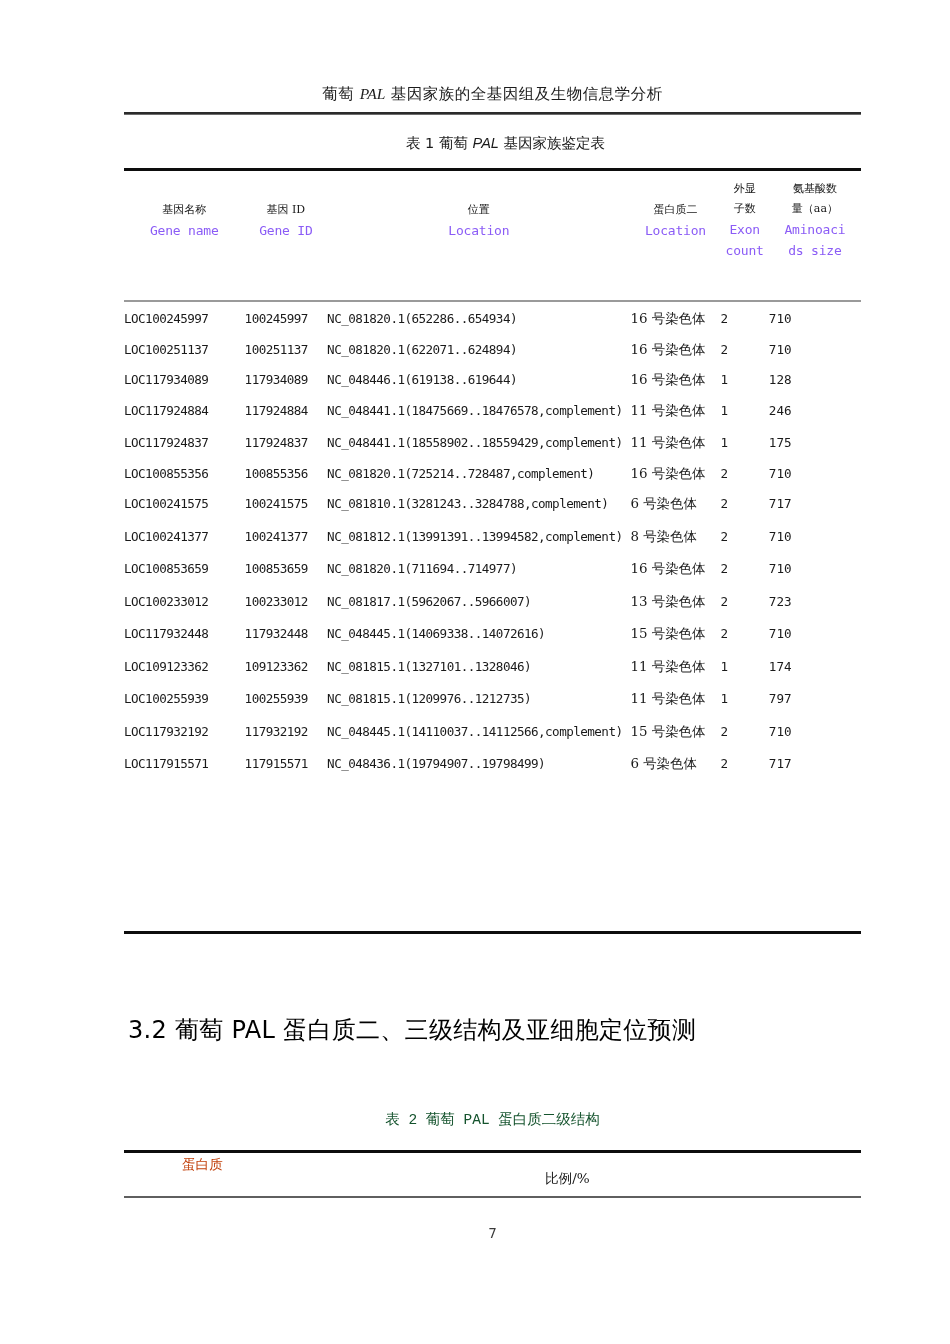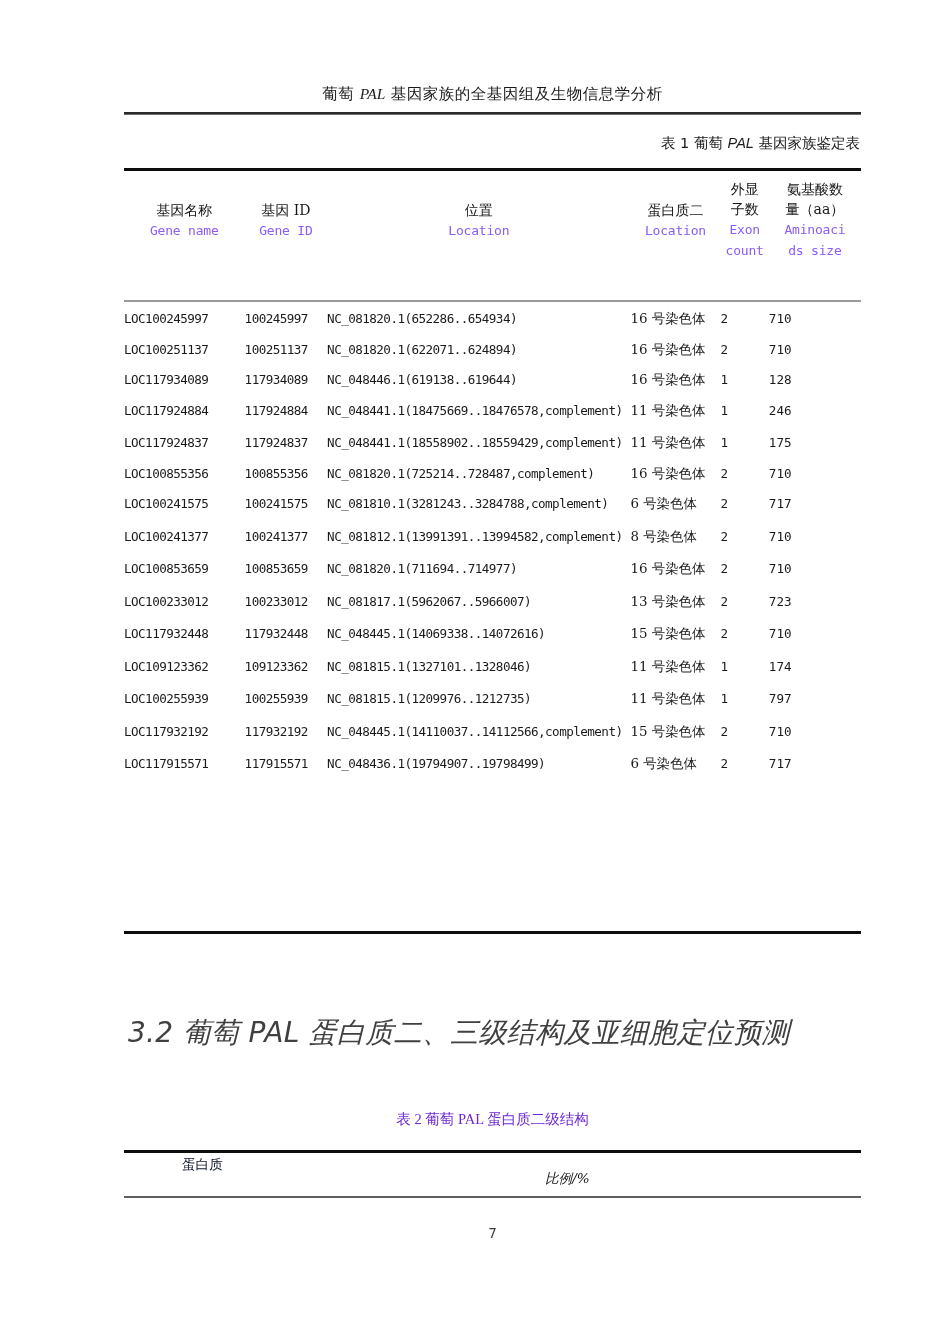--- a/index.html
+++ b/index.html
@@ -47,24 +47,24 @@
     top: 112px;
     width: 737px;
     height: 0;
     border-top: 2px solid #2b2b2b;
     border-bottom: 1px solid #6d6d6d;
   }
 
   
   .tbl1-caption {
     position: absolute;
-    left: 125px;
+    left: 138px;
     top: 134px;
     width: 735px;
-    text-align: right;
+    text-align: center;
     font-family: "DejaVu Sans", "Liberation Sans", sans-serif;
     font-size: 14.5px;
     color: #1a1a1a;
     white-space: nowrap;
   }
   .tbl1-caption .it {
     font-style: italic;
     font-family: "Liberation Sans", sans-serif;
   }
 
@@ -103,21 +103,21 @@
   .c-exon { width: 60px;  }
   .c-aa   { width: 112px; }
 
   
   .hd {
     position: relative;
     height: 126px;
   }
   .hd .cn {
     font-family: "DejaVu Serif", "Liberation Serif", serif;
-    font-size: 14px;
+    font-size: 11px;
     line-height: 20px;
     color: #161616;
     white-space: nowrap;
   }
   .hd .en {
     font-family: "DejaVu Sans Mono", "Liberation Mono", monospace;
     font-size: 13px;
     line-height: 21px;
     color: #8b5cf6;
     letter-spacing: -0.2px;
@@ -148,66 +148,64 @@
 
   .t1 .cell-loc { padding-right: 8px; }
   .t1 .cell-exon, .t1 .cell-aa { letter-spacing: 0; }
 
   
   .sec-head {
     position: absolute;
     left: 128px;
     top: 1014px;
     font-family: "DejaVu Sans", "Liberation Sans", sans-serif;
-    font-size: 28px;
-    color: #404040;
+    font-size: 24px;
+    color: #000000;
     white-space: nowrap;
     letter-spacing: 0.3px;
-    font-style: italic;
   }
 
   
   .tbl2-caption {
     position: absolute;
     left: 125px;
     top: 1110px;
     width: 735px;
     text-align: center;
-    font-family: Liberation Serif, serif;
+    font-family: Liberation Mono, monospace;
     font-size: 14.5px;
-    color: #6d28d9;
+    color: #14532d;
     white-space: nowrap;
   }
   .rule2 {
     position: absolute;
     left: 124px;
     width: 737px;
     height: 0;
   }
   .rule2.top { top: 1150px; border-top: 3px solid #0d0d0d; }
   .rule2.mid { top: 1196px; border-top: 2px solid #5f5f5f; }
 
   .t2h-protein {
     position: absolute;
     left: 182px;
     top: 1156px;
     font-family: "DejaVu Serif", "Liberation Serif", serif;
     font-size: 13.6px;
-    color: #0f172a;
+    color: #c2410c;
     white-space: nowrap;
   }
   .t2h-ratio {
     position: absolute;
     left: 545px;
     top: 1170px;
     font-family: "DejaVu Serif", "Liberation Serif", serif;
     font-size: 13.6px;
     color: #161616;
     white-space: nowrap;
-    font-style: italic;
   }
 
   
   .page-number {
     position: absolute;
     left: 125px;
     top: 1225px;
     width: 735px;
     text-align: center;
     font-family: "DejaVu Sans", "Liberation Sans", sans-serif;

